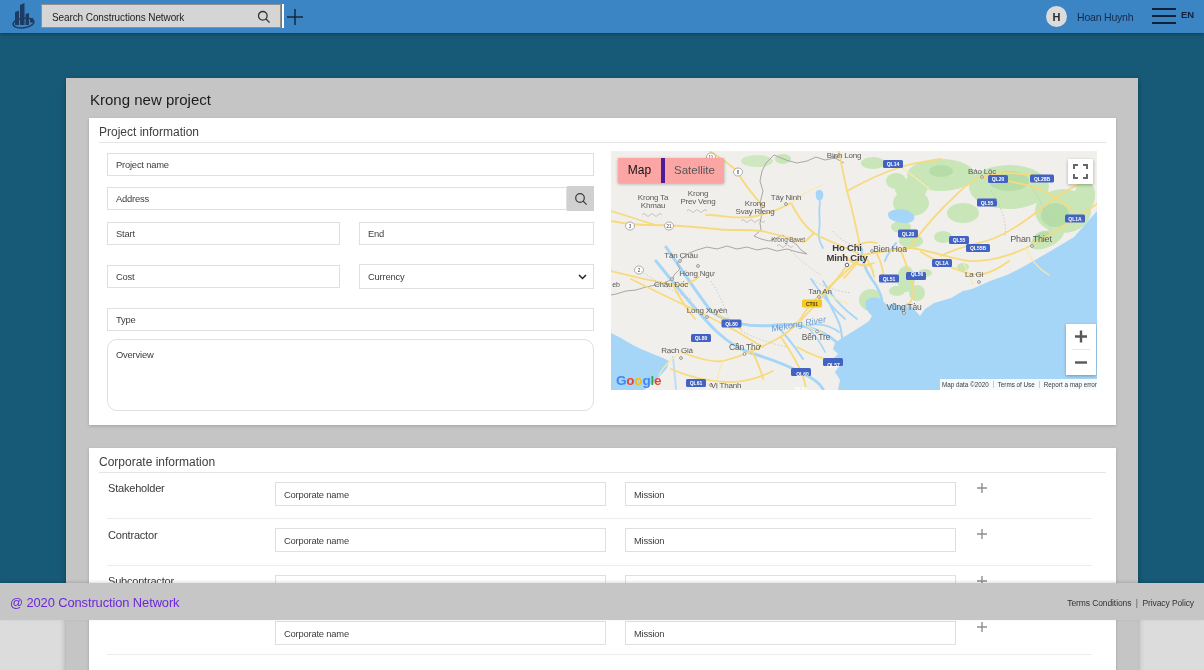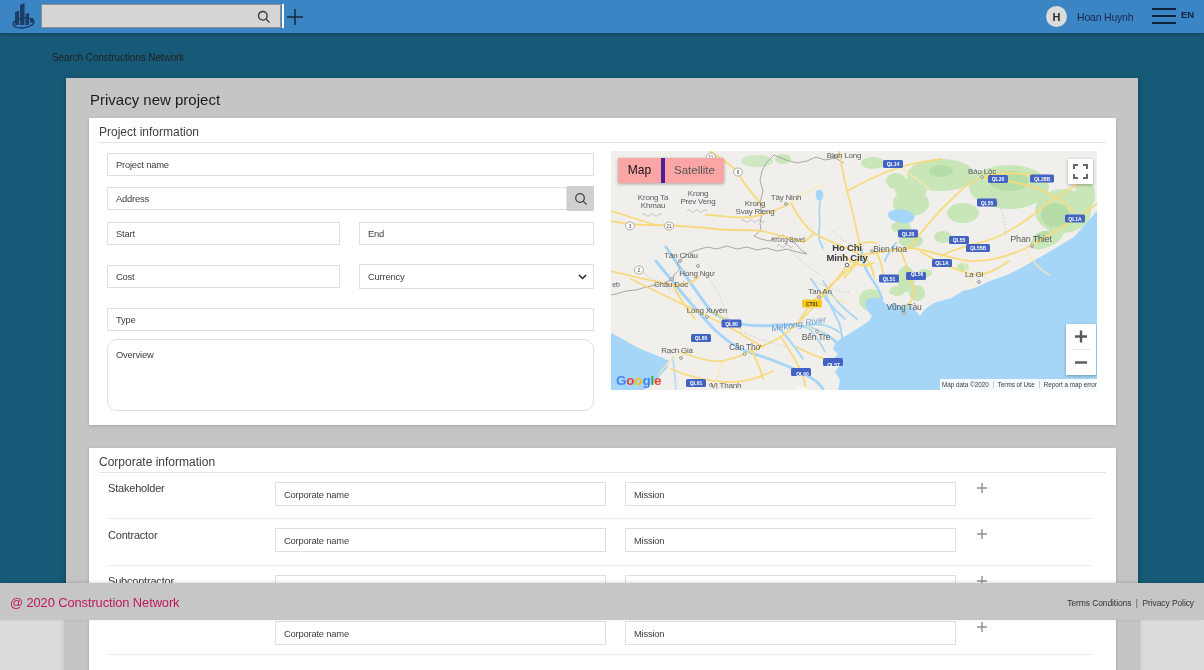--- a/index.html
+++ b/index.html
@@ -21,21 +21,21 @@
   .inp { position:absolute; border:1px solid #dfdfdf; background:#fff; font-size:9.4px; letter-spacing:-0.2px; color:#3d3d3d; display:flex; align-items:center; padding-left:8px; }
   .lab { position:absolute; font-size:11px; letter-spacing:-0.2px; color:#3a3a3a;text-align:center; }
   .sep { position:absolute; border-bottom:1px solid #ececec; }
 </style>
 </head>
 <body>
 <div id="page">
   <div class="abs" id="teal"></div>
 
   <div class="abs" id="card">
-    <div class="abs" style="left:24px; top:13px; font-size:15px; color:#1c1c1c;">Privacy new project</div>
+    <div class="abs" style="left:24px; top:13px; font-size:15px; color:#1c1c1c;">Krong new project</div>
 
     <div class="panel" id="panel1">
       <div class="ptitle">Project information</div>
       <div class="punder"></div>
 
       <div class="inp" style="left:18px; top:35px;  width:487px; height:23px;">Project name</div>
       <div class="inp" style="left:18px; top:69px;  width:460px; height:23px;">Address</div>
       <div class="abs" style="left:478px; top:68px; width:27px; height:25px; background:#d0d0d0; display:flex; align-items:center; justify-content:center;">
         <svg width="14" height="14" viewBox="0 0 14 14">
             <circle cx="6" cy="6" r="4.3" fill="none" stroke="#3a3a3a" stroke-width="1.2"></circle>
@@ -351,36 +351,36 @@
     <svg class="abs" style="left:12px; top:2px;" width="24" height="28" viewBox="0 0 24 28">
       <ellipse cx="11.5" cy="21" rx="10.5" ry="4.8" fill="none" stroke="#1c3c66" stroke-width="1.5" transform="rotate(-8 11.5 21)"></ellipse>
       <g fill="#1c3c66">
         <polygon points="8,3 12.5,1 12.5,23 8,23"></polygon>
         <polygon points="3,10 7,8.5 7,23 3,23"></polygon>
         <polygon points="13.5,12 17,11 17,23 13.5,23"></polygon>
         <rect x="18" y="16" width="3.2" height="4.5"></rect>
       </g>
     </svg>
     <div class="abs" style="left:41px; top:4px; width:240px; height:24px; background:#d5d5d5; border:1px solid #8f8f8f;">
-      <div class="abs" style="left:10px; top:7px; font-size:10px; letter-spacing:-0.1px; color:#222;margin-top:40px;">Search Constructions Network</div>
+      <div class="abs" style="left:10px; top:7px; font-size:10px; letter-spacing:-0.1px; color:#222;">Search Constructions Network</div>
       <svg class="abs" style="right:9px; top:5px;" width="14" height="14" viewBox="0 0 14 14">
           <circle cx="5.8" cy="5.8" r="4.3" fill="none" stroke="#333" stroke-width="1.3"></circle>
           <line x1="9" y1="9" x2="12.6" y2="12.6" stroke="#333" stroke-width="1.3"></line>
         </svg>
     </div>
     <div class="abs" style="left:282px; top:4px; width:2px; height:24px; background:#fff;"></div>
     <svg class="abs" style="left:287px; top:9px;" width="16" height="16" viewBox="0 0 16 16">
         <path d="M8 0 V16 M0 8 H16" stroke="#16273f" stroke-width="1.5"></path>
       </svg>
 
     <div class="abs" style="left:1046px; top:6px; width:21px; height:21px; border-radius:50%; background:#dbdbdb; display:flex; align-items:center; justify-content:center; font-size:11px; font-weight:bold; color:#2b2b2b;">H</div>
     <div class="abs" style="left:1077px; top:11px; font-size:10.5px; letter-spacing:-0.2px; color:#16294a;">Hoan Huynh</div>
     <svg class="abs" style="left:1152px; top:7px;" width="24" height="18" viewBox="0 0 24 18">
         <path d="M0 2 H24 M0 9 H24 M0 16 H24" stroke="#10213c" stroke-width="1.8"></path>
       </svg>
     <div class="abs" style="left:1181px; top:9px; font-size:9.5px; font-weight:bold; color:#10213c;">EN</div>
   </div>
 
   <div class="abs" id="footer">
-    <div class="abs" style="left:10px; top:12px; font-size:12.9px; letter-spacing:-0.1px; color:#be185d;">@ 2020 Construction Network</div>
+    <div class="abs" style="left:10px; top:12px; font-size:12.9px; letter-spacing:-0.1px; color:#6d28d9;">@ 2020 Construction Network</div>
     <div class="abs" style="right:10px; top:15px; font-size:8.5px; letter-spacing:-0.1px; color:#333;">Terms Conditions&nbsp; <span style="color:#555;">|</span> &nbsp;Privacy Policy</div>
   </div>
 </div>
 
 </body></html>

